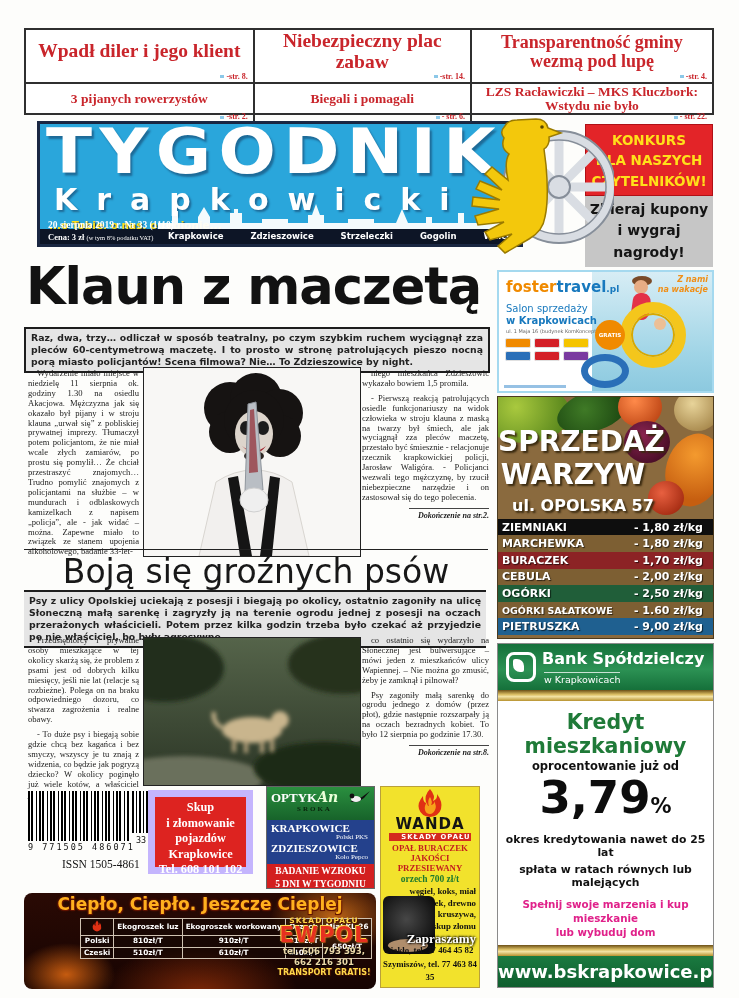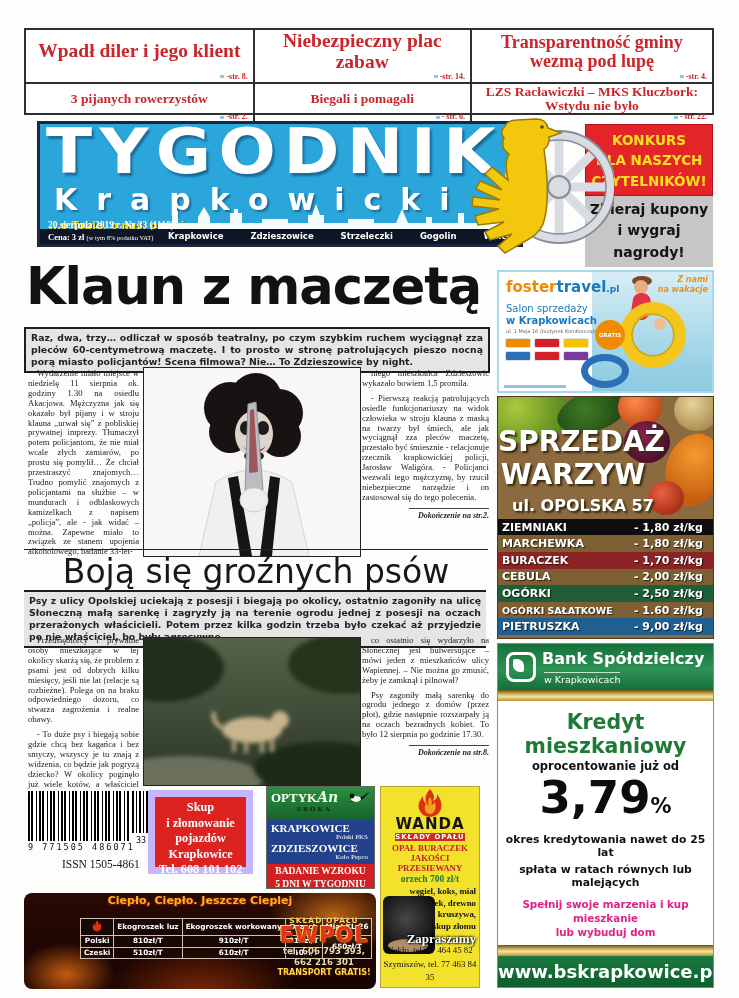--- a/index.html
+++ b/index.html
@@ -169,41 +169,41 @@
   .op-note{font-size:7px;text-align:right;margin:-1px 2px 1px 0;}
   .op-red{height:26px;background:#d31f1f;color:#fff;text-align:center;font-weight:bold;
           font-size:9.5px;line-height:1.3;padding-top:1px;flex:none;}
 
   .wd{position:absolute;left:380px;top:786px;width:100px;height:202px;background:#f2e22c;
       border:1px solid #b9a03a;box-sizing:border-box;text-align:center;overflow:hidden;}
   .wd-flame{display:block;margin:2px auto 0;}
   .wd-brand{font-family:"DejaVu Sans",sans-serif;font-weight:bold;font-size:15px;letter-spacing:1px;
             color:#141414;line-height:1;}
   .wd-sub{background:#d42a1e;color:#fff;font-size:6.8px;font-weight:bold;width:72%;margin:1px auto 2px;
-          letter-spacing:1px;font-family:"DejaVu Sans",sans-serif;}
+          letter-spacing:1px;font-family:"DejaVu Sans",sans-serif;padding-left:12px;}
   .wd-l1,.wd-l2{color:#c41e1e;font-weight:bold;font-size:8.8px;line-height:1.15;}
   .wd-l3{color:#1e7a2e;font-weight:bold;font-size:9.5px;margin-top:1px;}
   .wd-products{font-size:8.8px;font-weight:bold;text-align:right;padding:2px 3px 0 16px;line-height:1.3;}
   .wd-coal{position:absolute;left:2px;bottom:33px;width:52px;height:58px;border-radius:6px;
            background:radial-gradient(circle at 45% 40%,#474747,#0c0c0c 75%);}
   .wd-coal:after{content:"";position:absolute;left:5px;bottom:2px;width:40px;height:13px;
                  border-radius:50%;background:#caa27a;opacity:.85;}
   .wd-cta{position:absolute;right:3px;bottom:40px;color:#fff;font-weight:bold;font-size:13px;
           text-shadow:1px 1px 2px #000,-1px -1px 2px #000;}
-  .wd-tels{position:absolute;left:0;right:0;bottom:3px;font-size:8.8px;font-weight:normal;line-height:1.5;}
+  .wd-tels{position:absolute;left:0;right:0;bottom:3px;font-size:8.8px;font-weight:bold;line-height:1.5;}
   .wd-tels span{display:block;}
 
   .ew{position:absolute;left:24px;top:893px;width:352px;height:96px;border-radius:8px;overflow:hidden;
       background:
         radial-gradient(70px 45px at 12% 85%, rgba(255,120,20,.75), transparent 70%),
         radial-gradient(90px 55px at 88% 25%, rgba(255,140,30,.7), transparent 70%),
         radial-gradient(140px 70px at 50% 105%, rgba(210,70,12,.55), transparent 70%),
         linear-gradient(180deg,#2a0a04,#170402);
       font-family:"DejaVu Sans",sans-serif;}
-  .ew-title{text-align:center;font-weight:bold;font-size:11px;color:#ffb01e;margin-top:1px;
+  .ew-title{text-align:center;font-weight:bold;font-size:17px;color:#ffb01e;margin-top:1px;
             text-shadow:0 0 3px #7a1e00,1px 1px 0 #5a1000,-1px 1px 0 #5a1000;}
   .ew-table{position:absolute;left:56px;top:25px;border-collapse:collapse;color:#fff;
             background:rgba(18,8,4,.55);font-size:7.3px;font-weight:bold;}
   .ew-table th,.ew-table td{border:1px solid #cfc2b2;padding:1px 3px;text-align:center;line-height:1.15;}
   .ew-right{position:absolute;right:4px;top:23px;width:96px;text-align:center;}
   .ew-sklad{font-size:7.5px;font-weight:bold;color:#ffd84a;letter-spacing:1px;text-shadow:1px 1px 0 #5a1000;}
   .ew-brand{font-size:21px;font-weight:bold;color:#e63020;letter-spacing:1px;line-height:1;
             text-shadow:0 0 2px #ffd84a,1px 1px 0 #7a1e00,-1px -1px 0 #ffd84a;}
   .ew-tel{font-size:8.6px;font-weight:bold;color:#ead9a8;text-shadow:1px 1px 1px #000;line-height:1.25;}
   .ew-gratis{margin-top:1px;font-size:8px;font-weight:bold;color:#ffd84a;text-shadow:1px 1px 1px #4a1000;}

